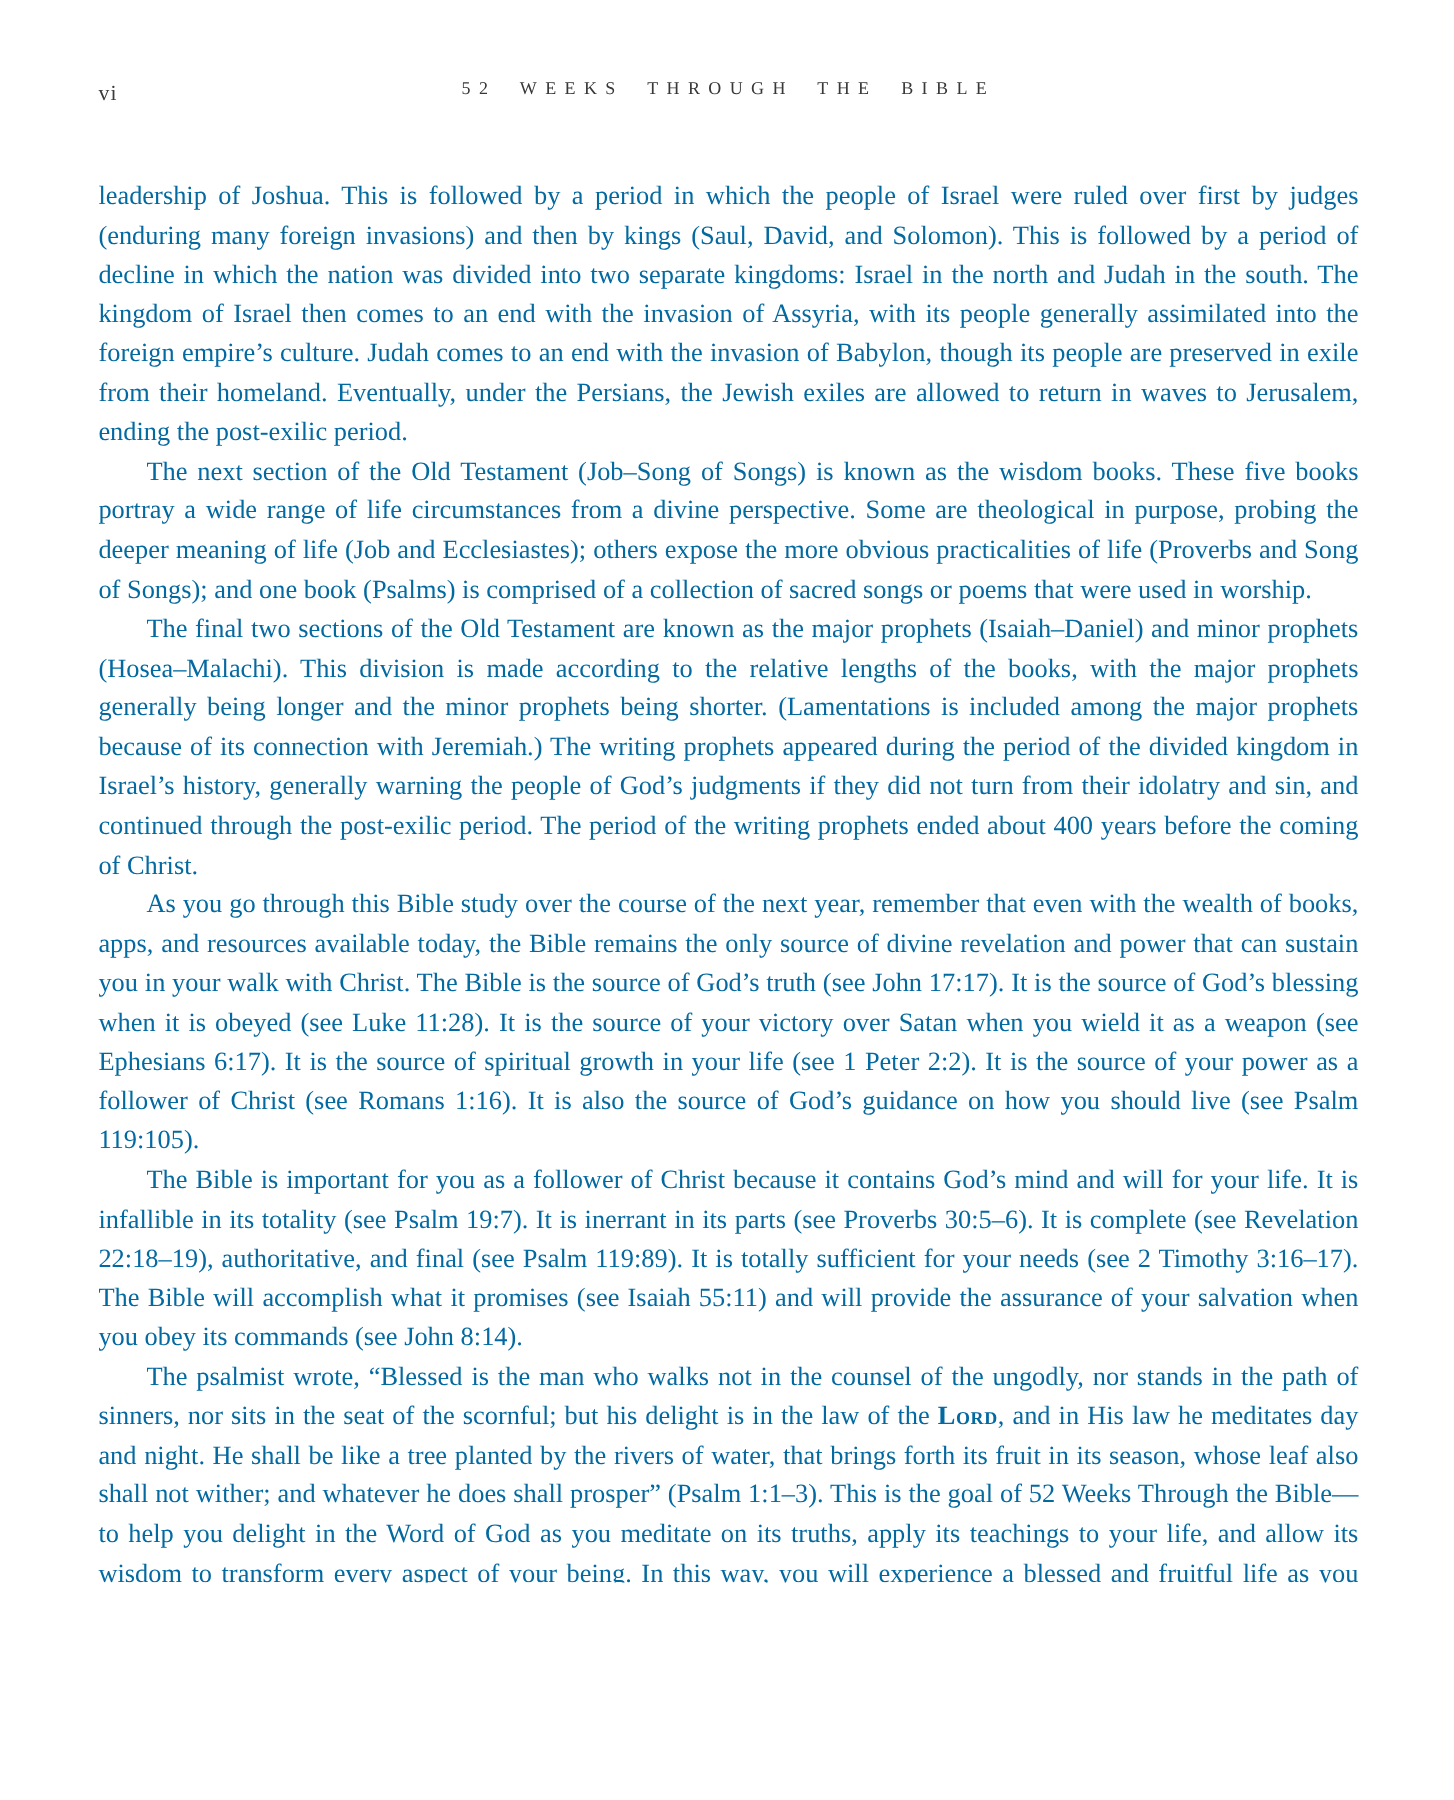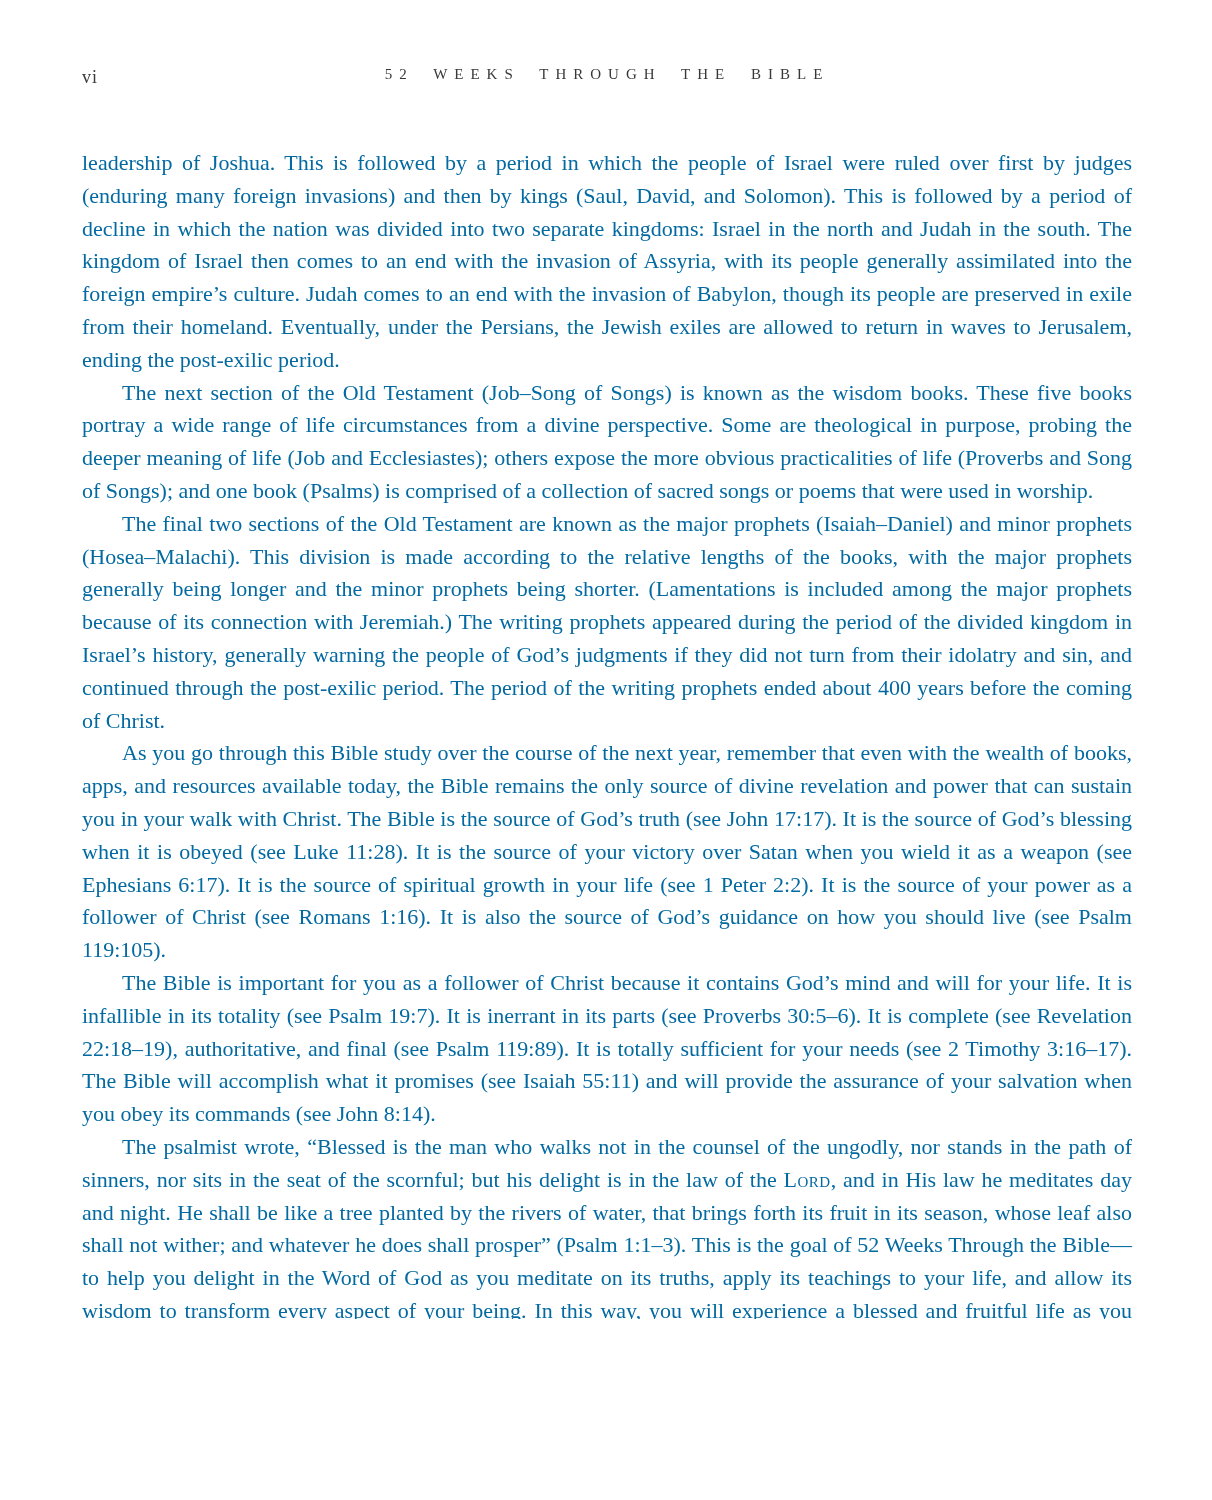--- a/index.html
+++ b/index.html
@@ -54,20 +54,21 @@
     color: #0369a1;
   }
   .para.indent {
     text-indent: 40px;
   }
   .italic {
   }
   .smallcaps {
     font-variant: small-caps;
     letter-spacing: 0.5px;
+    font-weight: bold;
   }
 </style>
 </head>
 <body>
 
 <div class="page">
   <header class="running-header">
     <span class="page-num">vi</span>
     <span class="running-head">52 WEEKS THROUGH THE BIBLE</span>
   </header>

